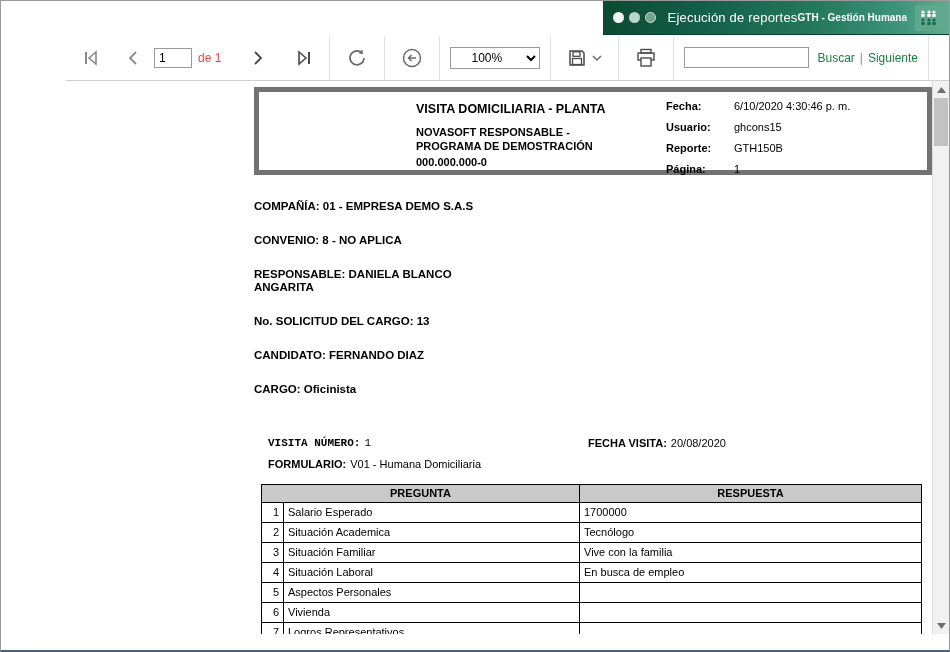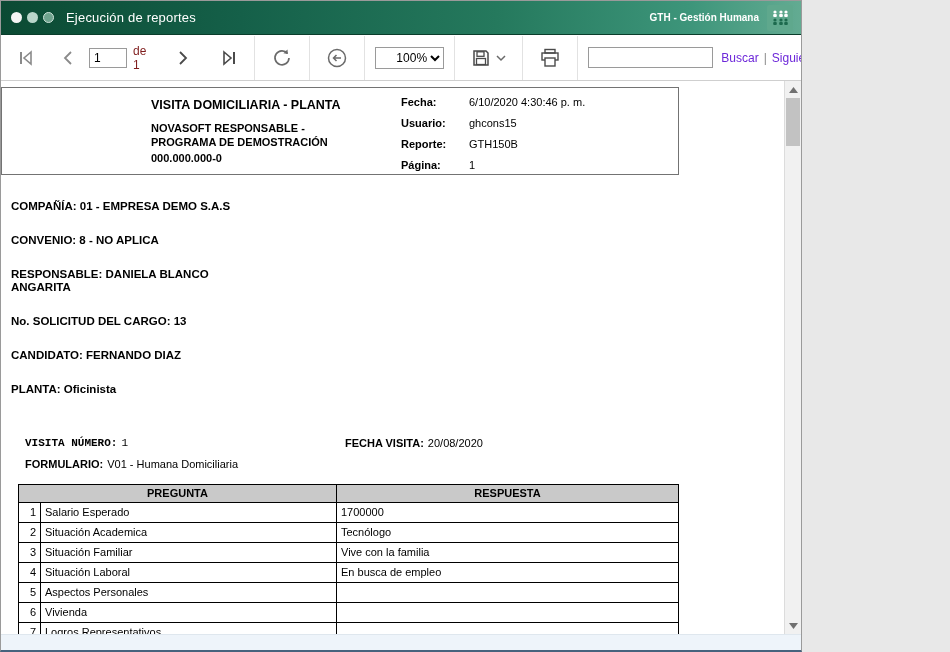--- a/index.html
+++ b/index.html
@@ -1,25 +1,25 @@
 <!DOCTYPE html>
 <html><head>
 <meta charset="utf-8">
 <style>
   * { box-sizing: border-box; margin: 0; padding: 0; }
   html, body { background: #e8e8e8; }
   body { font-family: "Liberation Sans", sans-serif; }
   .window {
-    width: 802px; height: 652px;
+    width: 950px; height: 652px;
     background: #fff;
     border: 1px solid #9a9a9a;
     border-bottom: 2px solid #46627d;
     position: relative;
     overflow: hidden;
-    display: flex; flex-direction: column;
+    display: flex; flex-direction: column; align-items: flex-end;
   }
 
   
   .titlebar {
     height: 34px; flex: 0 0 34px;
     background: linear-gradient(to right, #0b4a33 0%, #156049 30%, #25795d 62%, #3d957a 86%, #63ab92 100%);
     border-bottom: 1px solid #0a3d2b;
     display: flex; align-items: center;
     padding: 0 8px 0 10px;
     color: #fff;
@@ -41,36 +41,36 @@
     background: #fff;
     border-bottom: 1px solid #cfcfcf;
     display: flex; align-items: center;
     padding: 0 10px;
   }
   .tbtn { background: none; border: none; padding: 4px 6px; cursor: pointer;
     display: flex; align-items: center; justify-content: center; }
   .tsep { width: 1px; height: 44px; background: #e2e2e2; margin: 0 10px; flex: 0 0 1px; }
   .page-input { width: 38px; height: 20px; border: 1px solid #9a9a9a; font-size: 12px;
     padding: 1px 4px; margin: 0 6px 0 8px; font-family: "Liberation Sans", sans-serif; }
-  .page-of { font-size: 12px; color: #7f1d1d; margin-right: 8px; }
+  .page-of { font-size: 12px; color: #ef4444; margin-right: 8px; }
   .zoom-select { height: 22px; font-size: 12px; border: 1px solid #9a9a9a; background: #fff;
     width: 90px; font-family: "Liberation Sans", sans-serif; padding-left: 16px; }
   .search-input { width: 125px; height: 21px; border: 1px solid #9a9a9a; font-size: 12px;
     padding: 1px 4px; margin-right: 8px; font-family: "Liberation Sans", sans-serif; }
   .find-links { font-size: 12px; color: #8a8a8a; display: flex; gap: 5px; align-items: center; }
-  .find-link { color: #6d28d9; text-decoration: none; cursor: pointer; }
+  .find-link { color: #15803d; text-decoration: none; cursor: pointer; }
 
   
   .viewport { flex: 1 1 auto; display: flex; background: #fff; overflow: hidden; }
   .page { flex: 1 1 auto; overflow: hidden; padding-top: 6px; font-size: 11px; color: #000; }
 
   .rpt-headerbox {
-    width: 678px; height: 88px;
-    border: 1px solid #737373;
-    display: flex; padding: 8px 10px 6px 4px;
+    margin-left: 10px; width: 678px; height: 88px;
+    border: 5px solid #737373;
+    display: flex; padding: 8px 10px 6px 12px;
   }
   .logo-spacer { width: 145px; flex: 0 0 145px; }
   .rpt-titleblock { width: 238px; flex: 0 0 238px; }
   .rpt-title { font-size: 12.5px; font-weight: bold; margin: 2px 0 9px; }
   .rpt-sub { font-size: 11px; font-weight: bold; line-height: 1.3; }
   .rpt-code { font-size: 11px; font-weight: bold; margin-top: 2px; }
   .rpt-meta { margin-left: 12px; display: grid; grid-template-columns: 68px auto;
     grid-auto-rows: 21px; align-content: start; font-size: 11px; }
   .rpt-meta .mlabel { font-weight: bold; }
   .rpt-meta .mvalue { }
@@ -271,21 +271,21 @@
         </div>
       </div>
 
       <div class="fields">
         <div class="field">COMPAÑÍA: 01 - EMPRESA DEMO S.A.S</div>
         <div class="field">CONVENIO: 8 - NO APLICA</div>
         <div class="field wrap">RESPONSABLE: DANIELA BLANCO
 ANGARITA</div>
         <div class="field">No. SOLICITUD DEL CARGO: 13</div>
         <div class="field">CANDIDATO: FERNANDO DIAZ</div>
-        <div class="field">PLANTA: Oficinista</div>
+        <div class="field">CARGO: Oficinista</div>
       </div>
 
       <div class="visita-block">
         <div class="visita-row">
           <div class="vcell-1">
             <span class="vlabel">VISITA NÚMERO:</span>
             <span class="vvalue">1</span>
           </div>
           <div class="vcell-2">
             <span class="vlabel">FECHA VISITA:</span>

